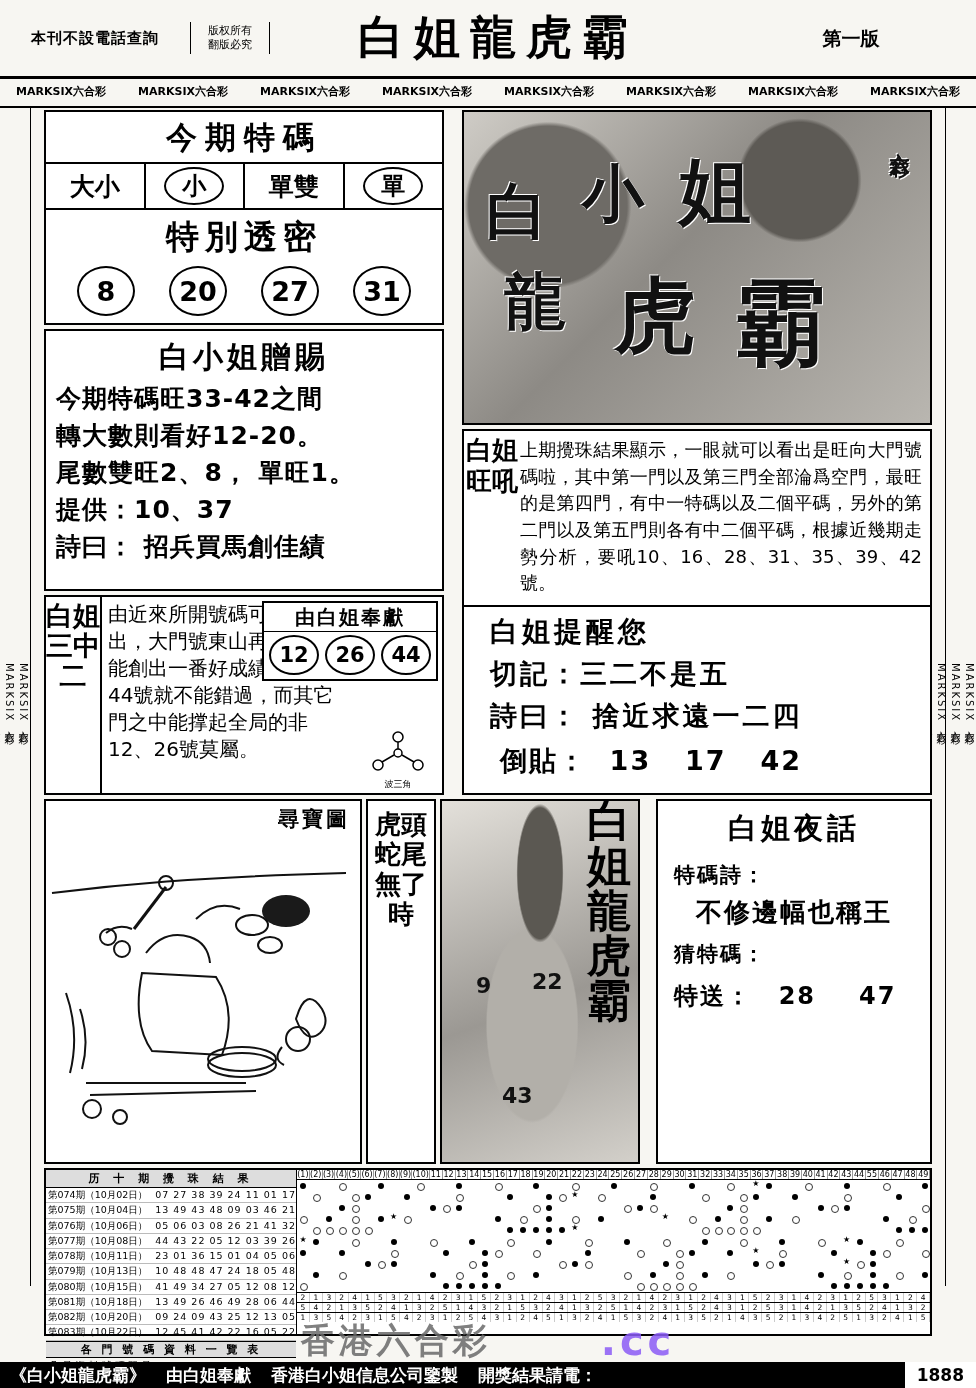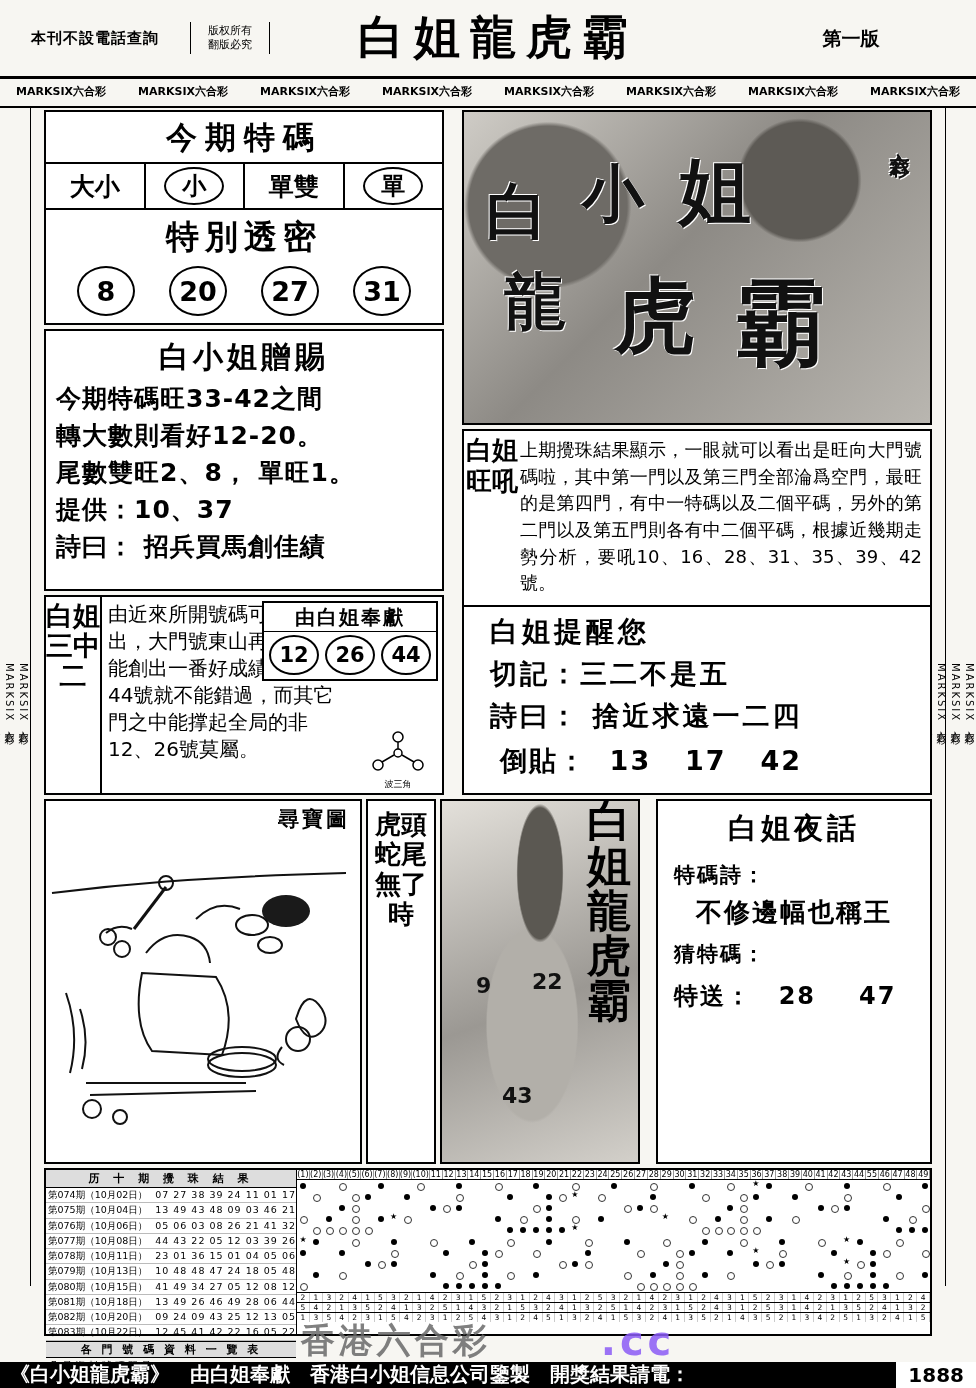--- a/index.html
+++ b/index.html
@@ -231,22 +231,22 @@
     position:absolute;left:0;top:1318px;width:976px;height:46px;
     font-size:40px;font-weight:bold;color:#6a6a6a;
     display:flex;align-items:center;justify-content:center;letter-spacing:4px;
     opacity:.85;
   }
   .wm .red{color:#8b5cf6;}
 
   
   .footer{
     position:absolute;left:0;bottom:0;width:976px;height:26px;
-    background:#000;color:#fff;display:flex;align-items:flex-end;
-    font-size:20px;font-weight:bold;
+    background:#000;color:#fff;display:flex;align-items:center;
+    font-size:17px;font-weight:bold;
   }
   .footer .seg{padding:0 10px;white-space:nowrap;}
   .footer .last{margin-left:auto;background:#fff;color:#000;padding:0 12px;height:100%;display:flex;align-items:center;}
 </style>
 </head>
 <body>
 
 <div class="page">
 
   <div class="masthead">

